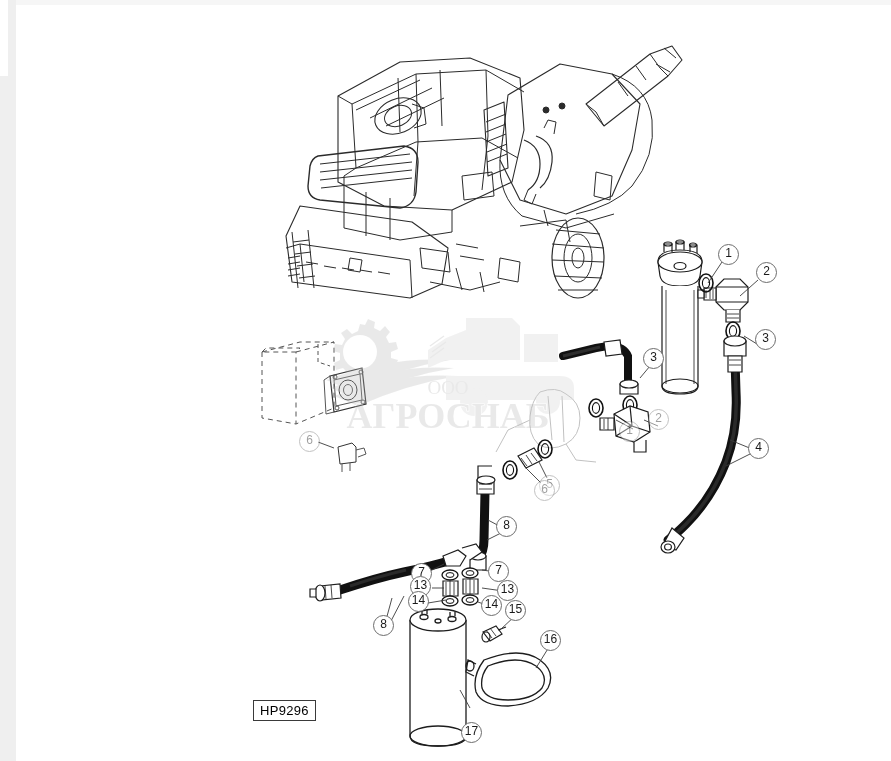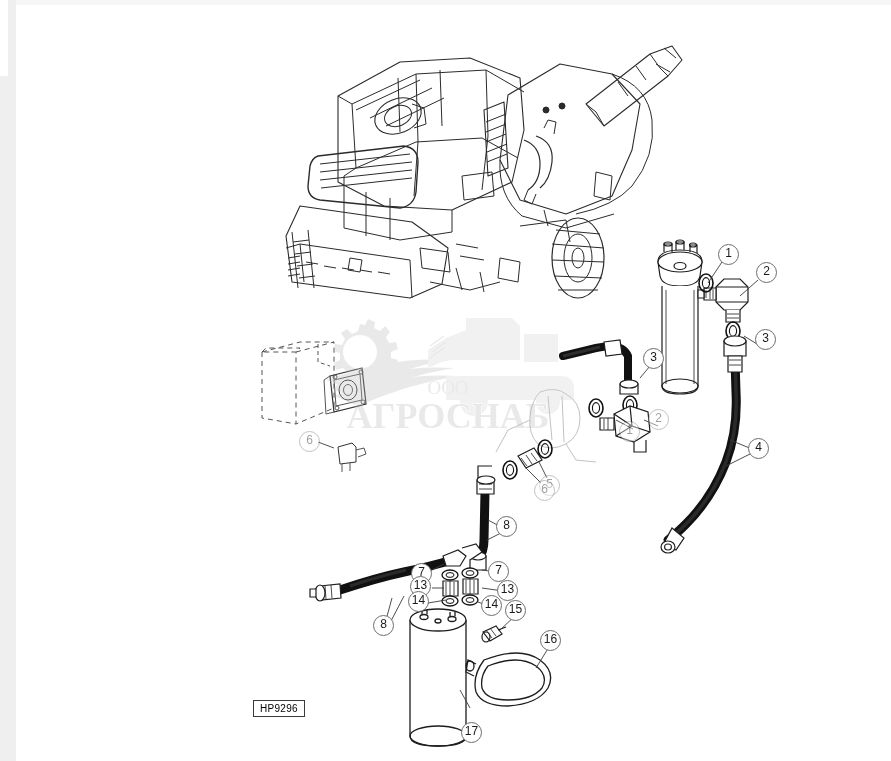--- a/index.html
+++ b/index.html
@@ -8,21 +8,21 @@
   #leftbar{position:absolute;left:0;top:0;width:16px;height:761px;background:#efefef;}
   #leftbar-inner{position:absolute;left:0;top:0;width:8px;height:76px;background:#ffffff;}
   #topstrip{position:absolute;left:16px;top:0;width:875px;height:5px;background:#f6f6f6;}
   #canvas{position:absolute;left:0;top:0;width:891px;height:761px;}
   #watermark{position:absolute;left:320px;top:308px;width:262px;height:130px;opacity:.30;pointer-events:none;}
   .callout{position:absolute;width:19px;height:19px;border-radius:50%;border:1.3px solid #6d6d6d;
            background:#ffffff;color:#1a1a1a;font-size:12px;line-height:17px;text-align:center;
            font-family:"Liberation Sans",sans-serif;}
   .callout.faint{opacity:.42;}
   #partcode{position:absolute;left:253px;top:700px;padding:2px 6px;border:1.2px solid #3a3a3a;
-            background:#ffffff;font-size:10px;color:#000;letter-spacing:.3px;}
+            background:#ffffff;font-size:13px;color:#000;letter-spacing:.3px;}
 </style>
 </head>
 <body>
 
 <div id="page">
 
   <div id="leftbar">
     <div id="leftbar-inner"></div>
   </div>
   <div id="topstrip"></div>

